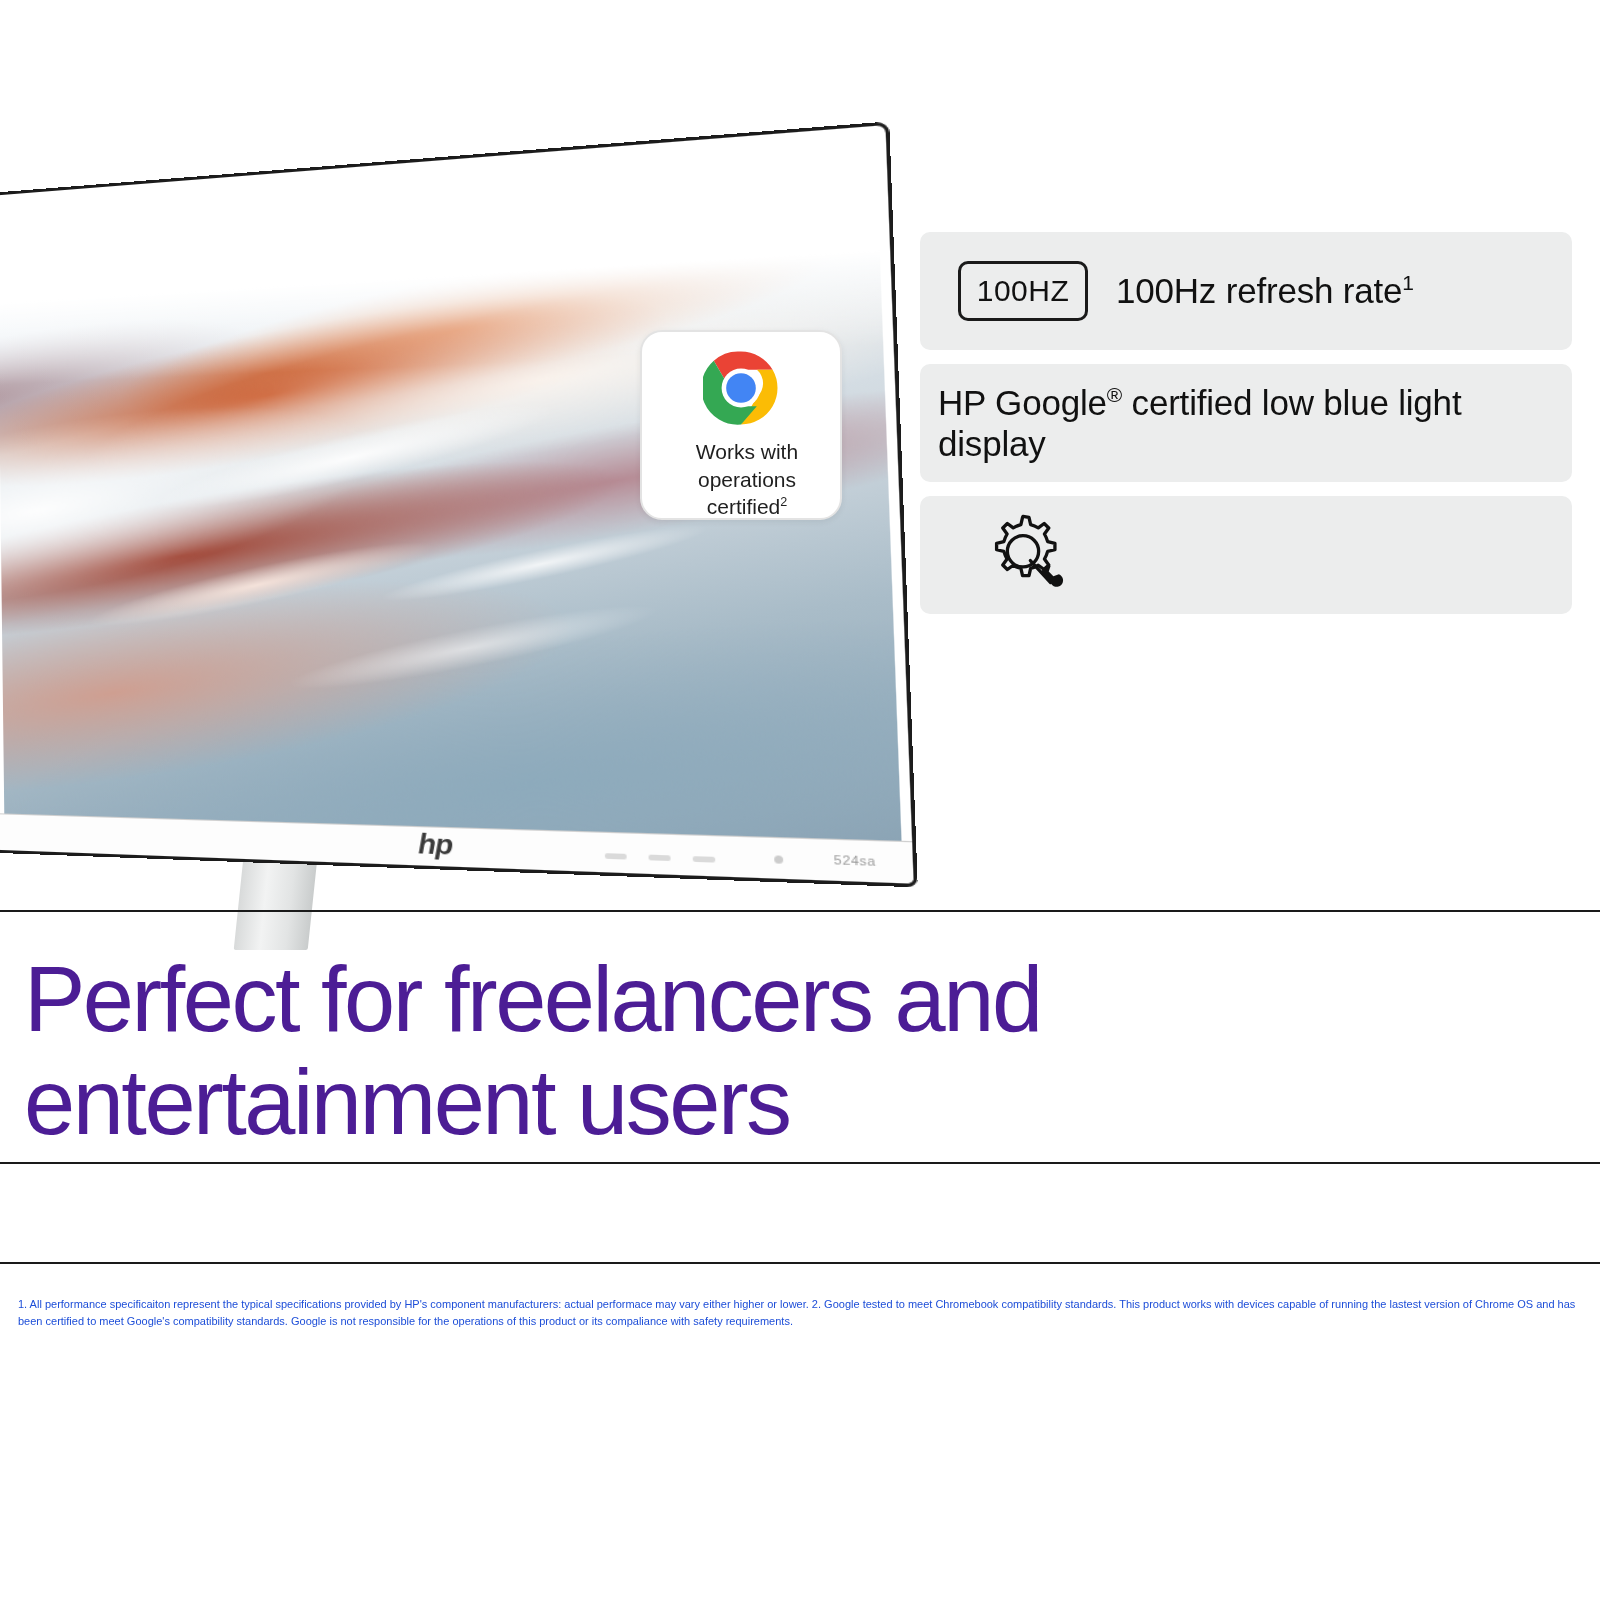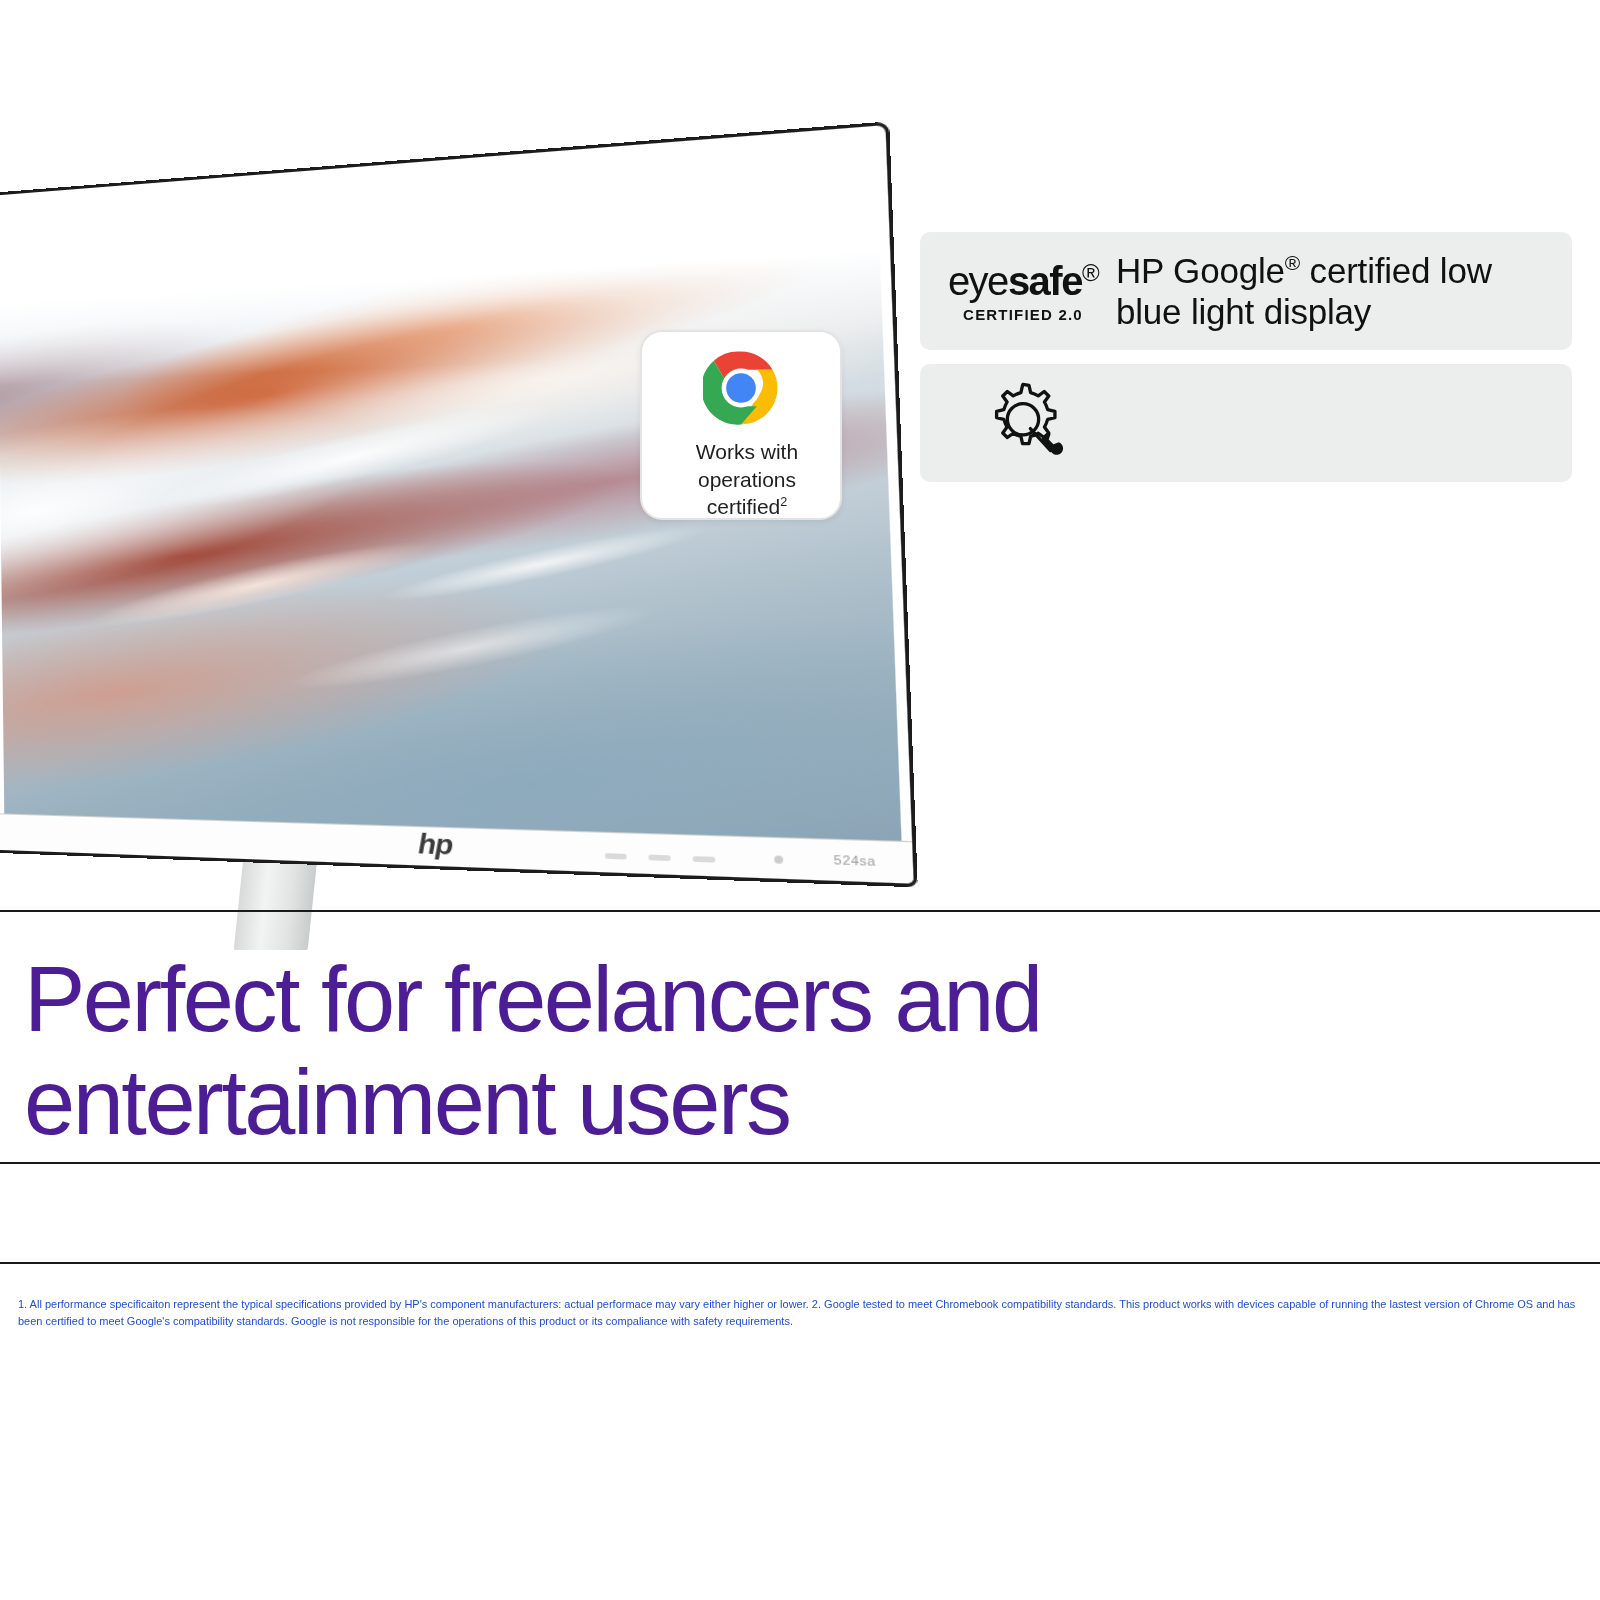--- a/index.html
+++ b/index.html
@@ -256,29 +256,31 @@
         <div>Works with</div>
         <div>operations</div>
         <div>
           <span>certified</span><span class="sup">2</span>
         </div>
       </div>
     </div>
 
     <div class="features">
 
-
-
       <div class="feature">
         <div class="ficon">
-          <div class="eyesafe">
-            <div class="es-main"><span>eye</span><b>safe</b><span class="sup">®</span></div>
-            <div class="es-sub">CERTIFIED 2.0</div>
-          </div>
-        </div>
+          <div class="hz-box">100HZ</div>
+        </div>
+        <div class="flabel">
+          <span>100Hz refresh rate</span><span class="sup">1</span>
+        </div>
+      </div>
+
+
+      <div class="feature">
         <div class="flabel">
           <span>HP Google</span><span class="sup">®</span><span> certified low blue light display</span>
         </div>
       </div>
 
       <div class="feature">
         <div class="ficon">
           <svg width="92" height="92" viewBox="0 0 100 100">
             <g fill="none" stroke="#111" stroke-width="3.6" stroke-linejoin="round">
               <path d="M50 8 l6.5 1.2 1.8 7.8 a34 34 0 0 1 8.3 3.5 l6.4-4.7 5 4.9 -4.7 6.5 a34 34 0 0 1 3.5 8.3 l7.9 1.8 0 7 -7.9 1.8 a34 34 0 0 1-3.5 8.3 l4.7 6.5 -5 4.9 -6.4-4.7 a34 34 0 0 1-8.3 3.5 l-1.8 7.9 -7 0 -1.8-7.9 a34 34 0 0 1-8.3-3.5 l-6.4 4.7 -5-4.9 4.7-6.5 a34 34 0 0 1-3.5-8.3 l-7.9-1.8 0-7 7.9-1.8 a34 34 0 0 1 3.5-8.3 l-4.7-6.5 5-4.9 6.4 4.7 a34 34 0 0 1 8.3-3.5 l1.8-7.8 z"></path>

